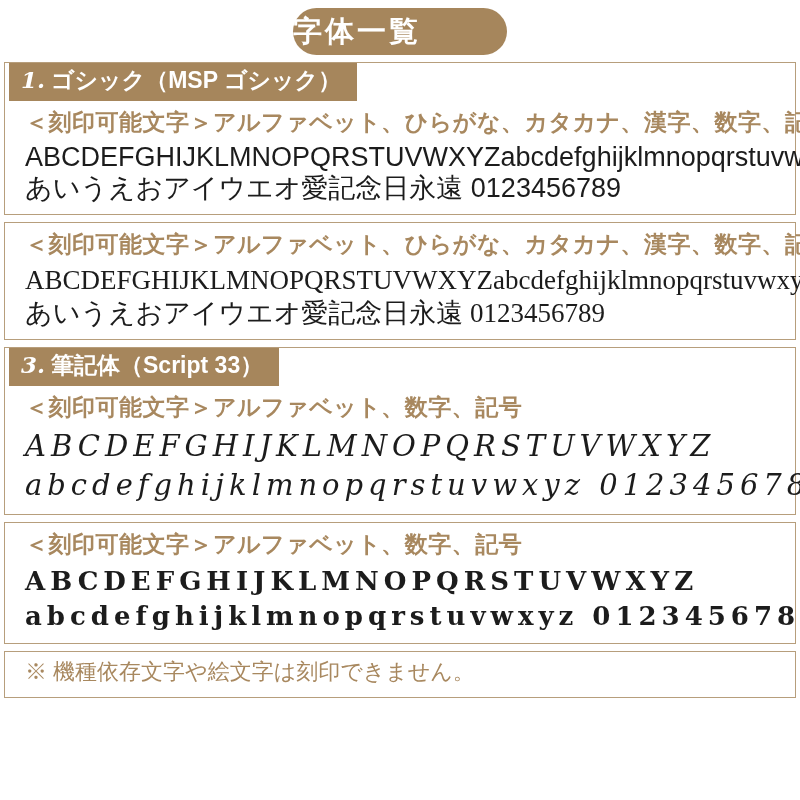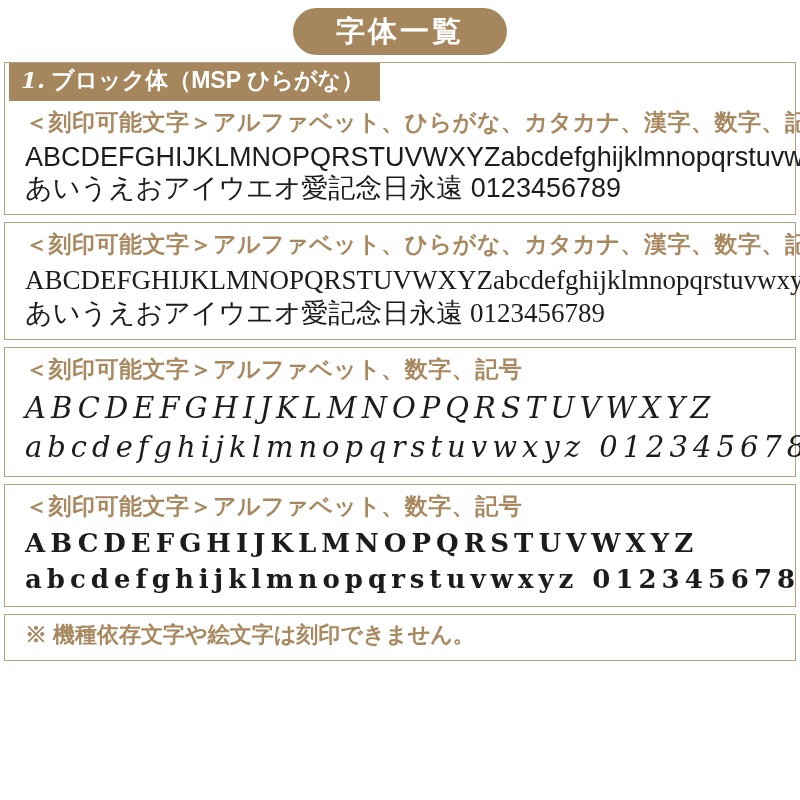--- a/index.html
+++ b/index.html
@@ -24,21 +24,20 @@
     height: 47px;
     margin: 0 auto 7px auto;
     background: #a6865c;
     border-radius: 24px;
     color: #ffffff;
     font-size: 29px;
     font-weight: bold;
     letter-spacing: 3px;
     display: flex;
     align-items: center;
-    justify-content: center;
   }
   
   .section {
     border: 1px solid #b79e7c;
     margin-bottom: 7px;
     background: #ffffff;
   }
   .section-bar {
     display: inline-block;
     background: #a6865c;
@@ -90,54 +89,57 @@
   .font-blackletter {
     font-family: "DejaVu Serif", serif;
     font-weight: bold;
     font-size: 26px;
     letter-spacing: 5px;
     line-height: 1.35;
   }
   .note-line {
     color: #a8885f;
     font-size: 22px;
-    font-weight: bold;
+    font-weight: normal;
     line-height: 1.45;
     white-space: nowrap;
   }
 </style>
 </head>
 <body>
 
 <div class="page">
 
   <div class="title-badge">
     <span>字体一覧</span>
   </div>
 
   <section class="section">
     <div class="section-bar">
-      <span class="section-num">1.</span><span>ブロック体（MSP ひらがな）</span>
+      <span class="section-num">1.</span><span>ゴシック（MSP ゴシック）</span>
     </div>
     <div class="section-content">
       <div class="possible-line">＜刻印可能文字＞アルファベット、ひらがな、カタカナ、漢字、数字、記号</div>
       <div class="sample font-gothic">ABCDEFGHIJKLMNOPQRSTUVWXYZabcdefghijklmnopqrstuvwxyz</div>
       <div class="sample font-gothic">あいうえおアイウエオ愛記念日永遠 0123456789</div>
     </div>
   </section>
 
   <section class="section">
     <div class="section-content">
       <div class="possible-line">＜刻印可能文字＞アルファベット、ひらがな、カタカナ、漢字、数字、記号</div>
       <div class="sample font-mincho">ABCDEFGHIJKLMNOPQRSTUVWXYZabcdefghijklmnopqrstuvwxyz</div>
       <div class="sample font-mincho">あいうえおアイウエオ愛記念日永遠 0123456789</div>
     </div>
   </section>
 
   <section class="section">
+    <div class="section-bar">
+      <span class="section-num">3.</span><span>筆記体（Script 33）</span>
+    </div>
     <div class="section-content">
       <div class="possible-line">＜刻印可能文字＞アルファベット、数字、記号</div>
       <div class="sample font-script">ABCDEFGHIJKLMNOPQRSTUVWXYZ</div>
       <div class="sample font-script">abcdefghijklmnopqrstuvwxyz 0123456789</div>
     </div>
   </section>
 
   <section class="section">
     <div class="section-content">
       <div class="possible-line">＜刻印可能文字＞アルファベット、数字、記号</div>

